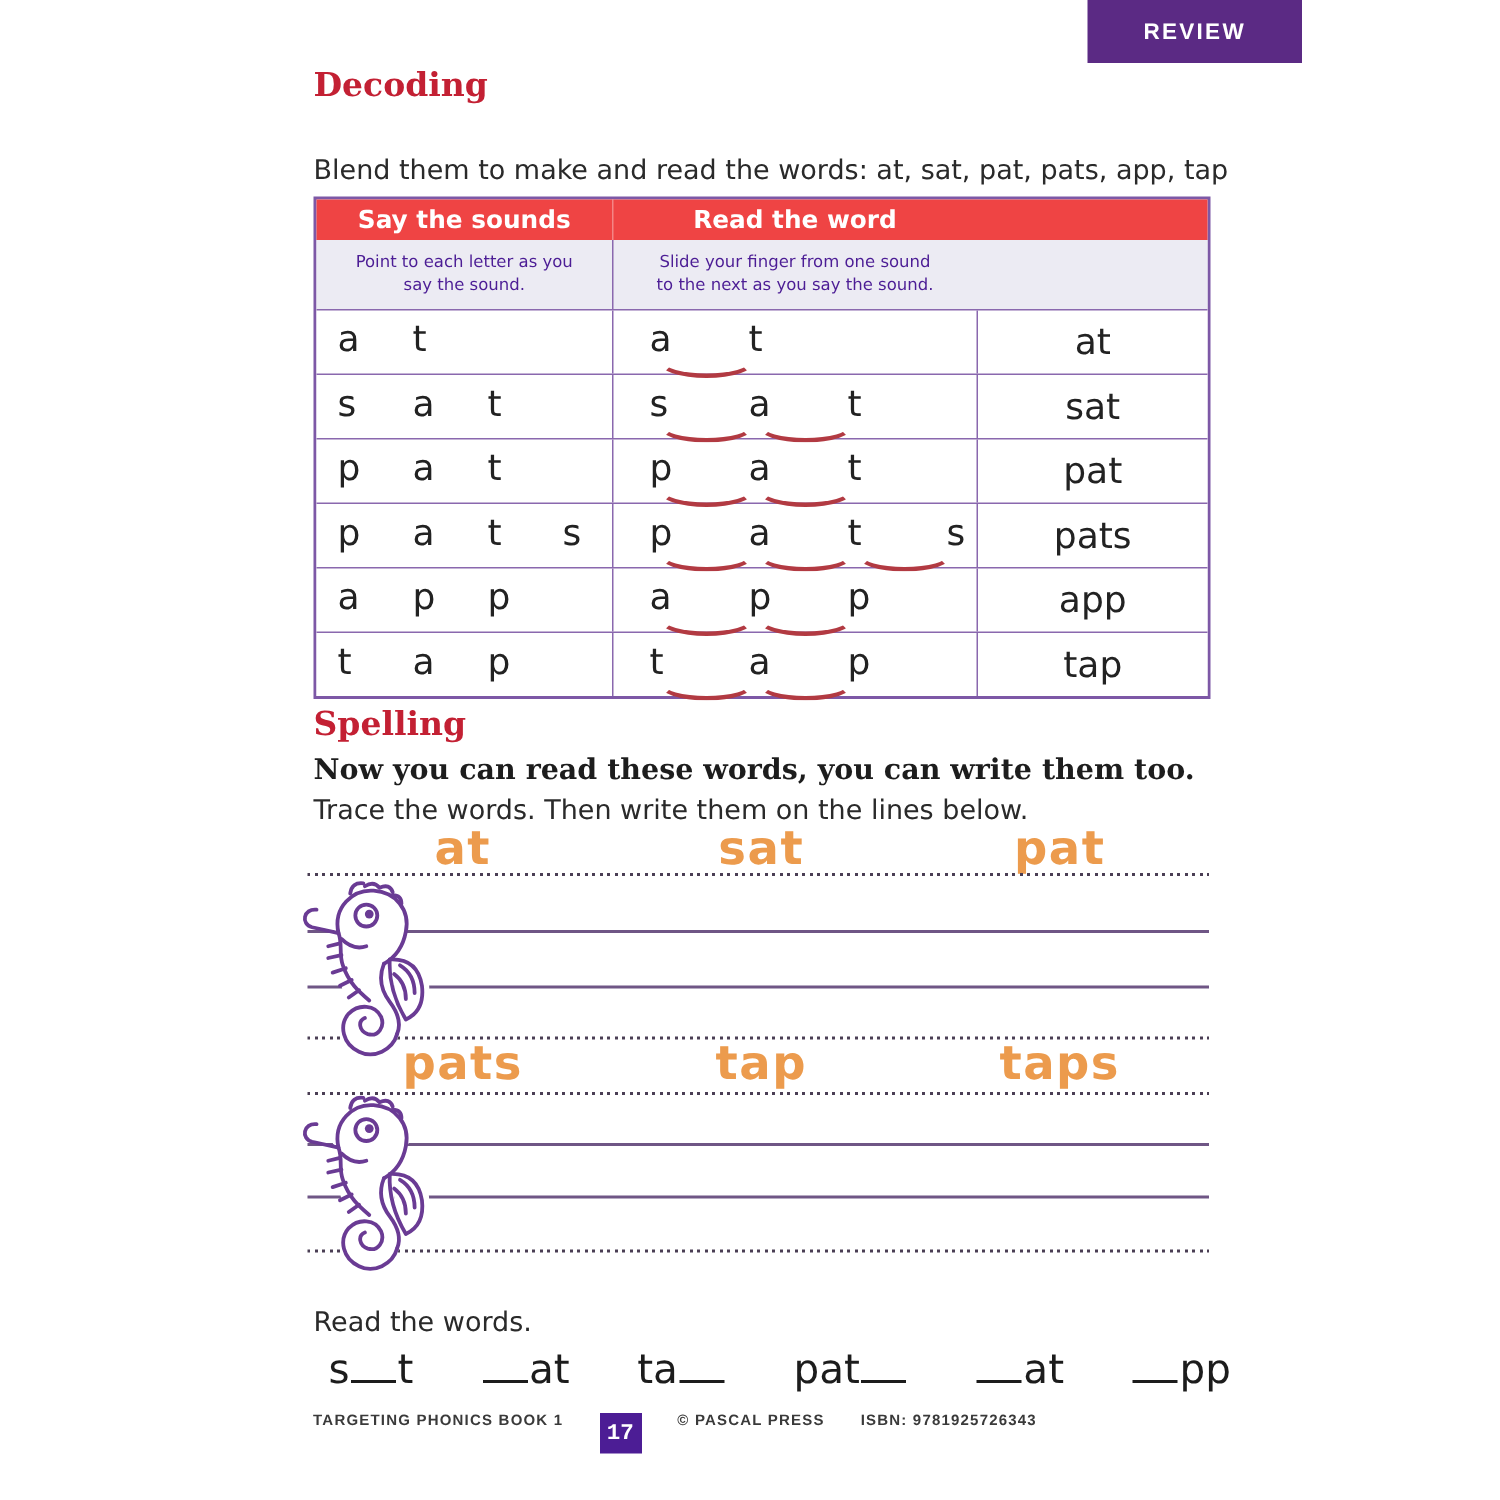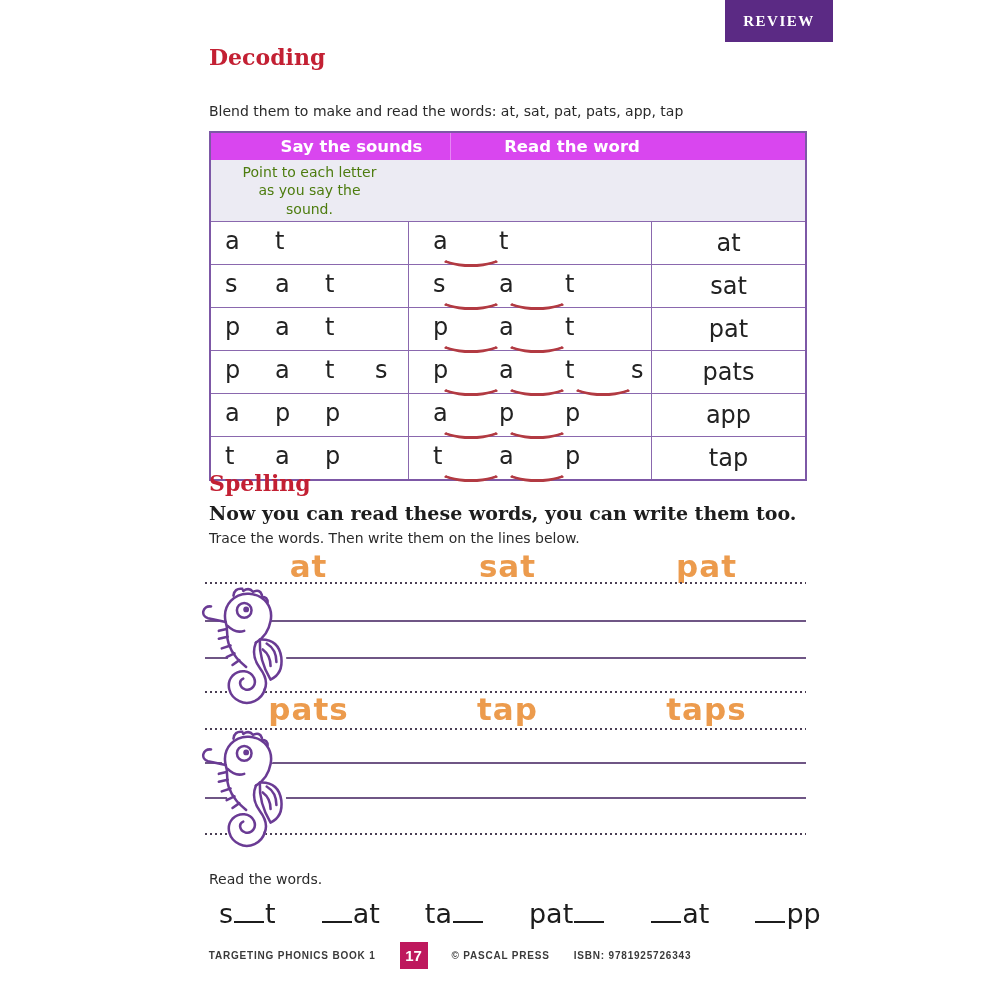--- a/index.html
+++ b/index.html
@@ -1,38 +1,38 @@
 <!DOCTYPE html>
 <html><head>
 <meta charset="utf-8">
 <style>
   html,body{margin:0;padding:0;background:#e9e9e9;}
   .page{position:relative;width:1000px;height:1000px;background:#ffffff;
         font-family:"DejaVu Sans",sans-serif;color:#1e1e1e;overflow:hidden;}
   .abs{position:absolute;}
 
   
-  .badge{left:725px;top:0;width:108px;height:42px;background:#5b2a84;color:#fff;
-         font-family:Liberation Serif, serif;font-weight:bold;font-size:15px;
+  .badge{left:725px;top:0;width:143px;height:42px;background:#5b2a84;color:#fff;
+         font-family:Liberation Sans, sans-serif;font-weight:bold;font-size:15px;
          letter-spacing:1.5px;display:flex;align-items:center;justify-content:center;}
 
   
   .red-heading{font-family:"DejaVu Serif",serif;font-weight:bold;font-size:22px;color:#c32033;}
   .bold-line{font-family:"DejaVu Serif",serif;font-weight:bold;font-size:19px;color:#1d1d1d;white-space:pre-wrap;}
-  .reg-line{font-family:"DejaVu Sans",sans-serif;font-size:14px;color:#2a2a2a;}
+  .reg-line{font-family:"DejaVu Sans",sans-serif;font-size:18px;color:#2a2a2a;}
 
   
   .ptable{left:209px;top:131px;width:594px;border:2px solid #7d58a6;background:#fff;}
-  .thead{display:grid;grid-template-columns:197px 243px 154px;background:#d946ef;padding-left:42px;}
+  .thead{display:grid;grid-template-columns:197px 243px 154px;background:#ef4444;}
   .thead .hcell{height:27px;display:flex;align-items:center;justify-content:center;
         color:#fff;font-weight:bold;font-size:16.5px;}
   .thead .hcell + .hcell{border-left:1.5px solid rgba(255,255,255,.35);}
   .tsub{display:grid;grid-template-columns:197px 243px 154px;background:#ecebf3;}
   .tsub .scell{box-sizing:border-box;min-height:46px;display:flex;align-items:center;justify-content:center;
-        text-align:center;font-size:14px;line-height:1.32;color:#4d7c0f;padding:3px 24px;}
+        text-align:center;font-size:11px;line-height:1.32;color:#4c1d95;padding:3px 24px;}
   .tsub .scell + .scell{border-left:1.5px solid #8a68ae;}
   .trow{display:grid;grid-template-columns:197px 243px 154px;border-top:1.5px solid #8a68ae;background:#fff;}
   .trow .cell{box-sizing:border-box;position:relative;height:42px;}
   .trow .cell + .cell{border-left:1.5px solid #8a68ae;}
   .ltr{position:absolute;top:5px;font-size:24px;color:#222;}
   .arc{position:absolute;top:23px;width:58px;height:16px;border:3px solid transparent;
        border-bottom:3px solid #b23a42;border-radius:50%;}
   .word-cell{display:flex;align-items:center;justify-content:center;font-size:24px;color:#222;}
 
   
@@ -42,43 +42,44 @@
   .solid{background:#6f5685;}
   .dotted{background:repeating-linear-gradient(90deg,#4a3e54 0 2px,transparent 2px 5px);}
   .seahorse{width:112px;height:122px;z-index:3;}
 
   
   .items-row{left:219px;top:898px;display:flex;gap:45px;font-size:27px;color:#1c1c1c;}
   .blank{display:inline-block;width:30px;height:4px;border-bottom:2.5px solid #1c1c1c;
          vertical-align:baseline;margin:0 1px;}
 
   
-  .footer{left:0;top:942px;width:900px;display:flex;align-items:center;justify-content:center;gap:24px;}
+  .footer{left:0;top:942px;width:900px;display:flex;justify-content:center;gap:24px;}
   .footer .ftext{font-family:"Liberation Sans",sans-serif;font-size:10px;font-weight:bold;
          letter-spacing:.8px;color:#3a3a3a;}
-  .pagebox{width:28px;height:27px;background:#be185d;color:#fff;display:flex;align-items:center;
-         justify-content:center;font-weight:bold;font-size:15px;font-family:Liberation Sans, sans-serif;}
+  .pagebox{width:28px;height:27px;background:#4c1d95;color:#fff;display:flex;align-items:center;
+         justify-content:center;font-weight:bold;font-size:15px;font-family:Liberation Mono, monospace;}
 </style>
 </head>
 <body>
 
 <div class="page">
 
   <div class="abs badge">REVIEW</div>
 
   <div class="abs red-heading" style="left:209px;top:44px;">Decoding</div>
   <div class="abs reg-line" style="left:209px;top:103px;">Blend them to make and read the words: at, sat, pat, pats, app, tap</div>
 
   <div class="abs ptable">
     <div class="thead">
       <div class="hcell">Say the sounds</div>
       <div class="hcell">Read the word</div>
     </div>
     <div class="tsub">
       <div class="scell">Point to each letter as you say the sound.</div>
+      <div class="scell">Slide your finger from one sound to the next as you say the sound.</div>
     </div>
     <div id="table-body">
         <div class="trow">
           <div class="cell">
             <span class="ltr" style="left: 14px;">a</span>
             <span class="ltr" style="left: 64px;">t</span>
           </div>
           <div class="cell">
             <span class="ltr" style="left: 24px;">a</span>
             <span class="arc" style="left: 30px;"></span>

